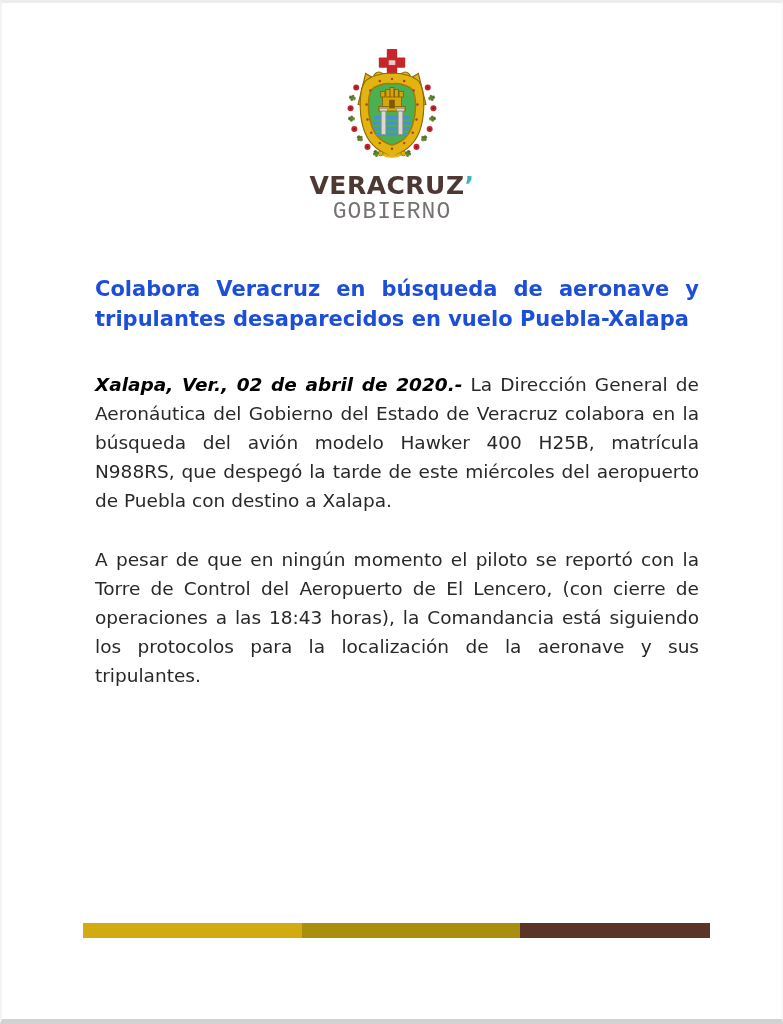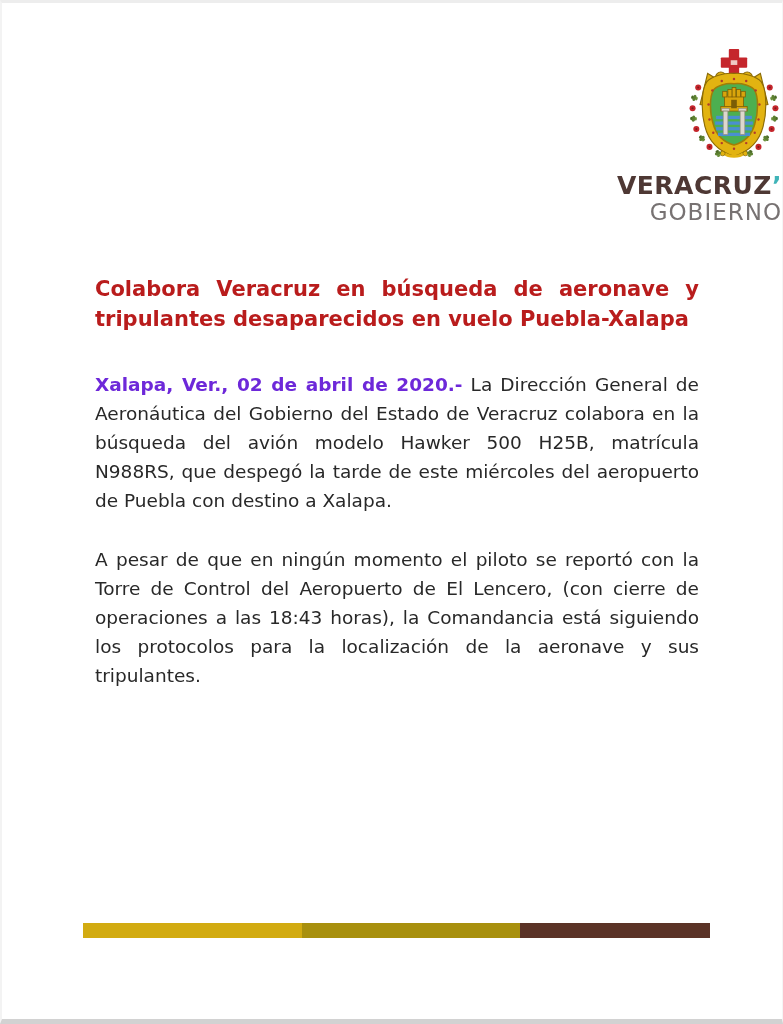--- a/index.html
+++ b/index.html
@@ -11,56 +11,57 @@
     margin: 0 auto;
     background: #ffffff;
     box-sizing: border-box;
     border-top: 3px solid #ededed;
     border-left: 2px solid #f3f3f3;
     border-right: 1px solid #f5f5f5;
     border-bottom: 5px solid #d2d2d2;
     overflow: hidden;
     font-family: "DejaVu Sans", "Liberation Sans", sans-serif;
   }
-  .logo-block { text-align: right; padding-top: 45px; }
+  .logo-block { text-align: center; padding-top: 45px; }
   .crest { display: inline-block; width: 96px; height: 113px; }
   .brand-line {
     margin-top: 7px;
     font-size: 25px;
     font-weight: bold;
     letter-spacing: 0.5px;
     color: #4e3834;
     line-height: 27px;
   }
   .brand-mark { color: #3fb4b8; font-weight: bold; }
   .subtitle-line {
     font-size: 23px;
     color: #777272;
     letter-spacing: 1px;
     line-height: 26px;
     font-weight: 400;
+    font-family: Liberation Mono, monospace;
   }
   .content { padding: 0 83px 0 93px; }
   .headline {
     margin-top: 49px;
     font-size: 21px;
     font-weight: bold;
     line-height: 30px;
     text-align: justify;
-    color: #b91c1c;
+    color: #1d4ed8;
   }
   .para {
     margin-top: 36px;
     font-size: 18.5px;
     line-height: 29px;
     text-align: justify;
     color: #282828;
   }
   .para.second { margin-top: 30px; }
-  .para .lead { font-weight: bold; color: #6d28d9; }
+  .para .lead { font-weight: bold; color: #000000; font-style: italic; }
   .footer-bar {
     position: absolute;
     left: 81px;
     top: 920px;
     height: 15px;
     display: flex;
   }
   .footer-bar .seg { height: 100%; }
 </style>
 </head>
@@ -169,21 +170,21 @@
       </svg>
     </span>
 
     <div class="brand-line"><span>VERACRUZ</span><span class="brand-mark">’</span></div>
     <div class="subtitle-line">GOBIERNO</div>
   </div>
 
   <div class="content">
     <h1 class="headline">Colabora Veracruz en búsqueda de aeronave y tripulantes desaparecidos en vuelo Puebla-Xalapa</h1>
 
-    <p class="para"><span class="lead">Xalapa, Ver., 02 de abril de 2020.-</span><span> La Dirección General de Aeronáutica del Gobierno del Estado de Veracruz colabora en la búsqueda del avión modelo Hawker 500 H25B, matrícula N988RS, que despegó la tarde de este miércoles del aeropuerto de Puebla con destino a Xalapa.</span></p>
+    <p class="para"><span class="lead">Xalapa, Ver., 02 de abril de 2020.-</span><span> La Dirección General de Aeronáutica del Gobierno del Estado de Veracruz colabora en la búsqueda del avión modelo Hawker 400 H25B, matrícula N988RS, que despegó la tarde de este miércoles del aeropuerto de Puebla con destino a Xalapa.</span></p>
 
     <p class="para second">A pesar de que en ningún momento el piloto se reportó con la Torre de Control del Aeropuerto de El Lencero, (con cierre de operaciones a las 18:43 horas), la Comandancia está siguiendo los protocolos para la localización de la aeronave y sus tripulantes.</p>
   </div>
 
   <div class="footer-bar">
     <div class="seg" style="background:#d2ab11;width:219px"></div>
     <div class="seg" style="background:#a8900e;width:218px"></div>
     <div class="seg" style="background:#5b3327;width:190px"></div>
   </div>
 

